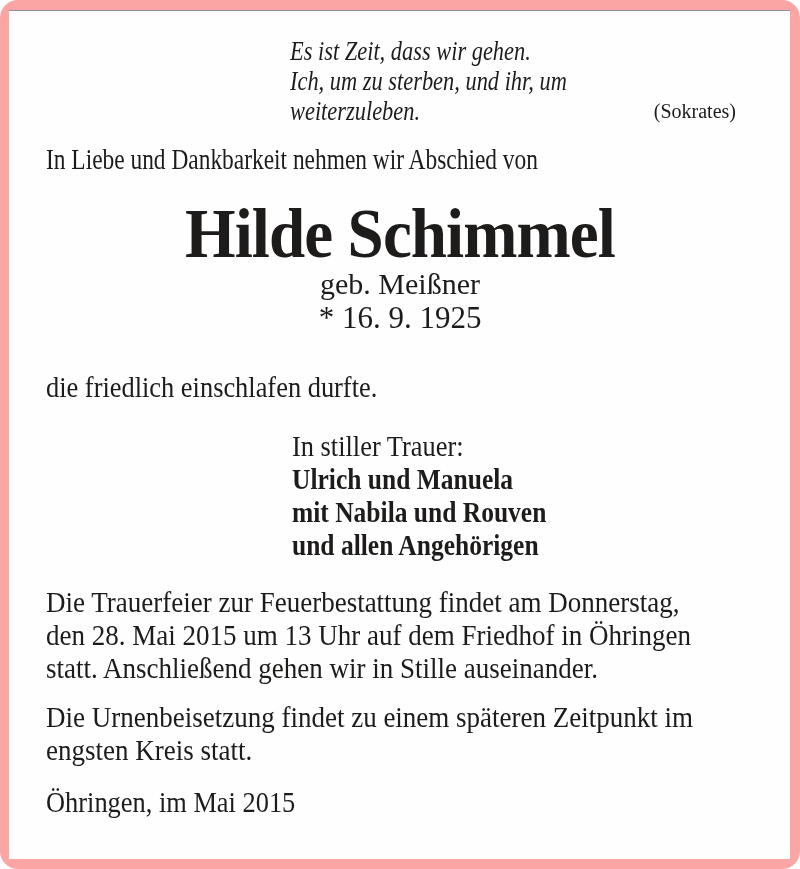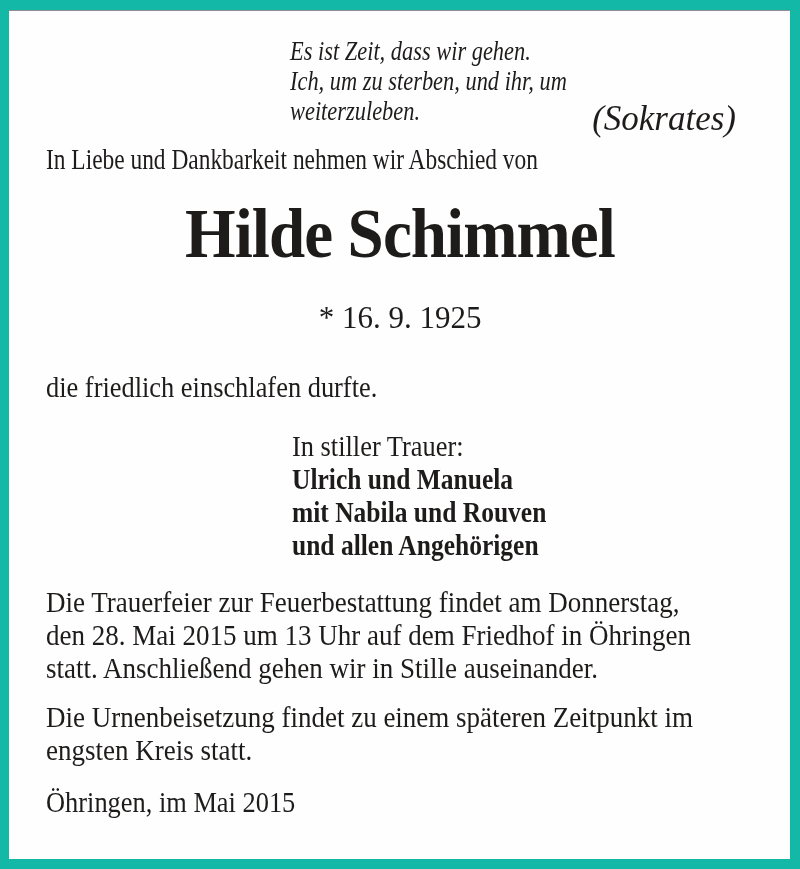--- a/index.html
+++ b/index.html
@@ -35,24 +35,23 @@
     top: 36px;
     font-style: italic;
     font-size: 28px;
     line-height: 30px;
     white-space: pre-line;
     transform: scaleX(0.80);
     transform-origin: 0 0;
   }
   .quote-attr {
     left: 290px;
-    top: 104px;
+    top: 96px;
     width: 468px;
-    font-style: italic;
-    font-size: 35px;
+    font-size: 20px;
     line-height: 30px;
     text-align: right;
     padding-right: 22px;
     box-sizing: border-box;
   }
   
   .intro {
     left: 46px;
     top: 142px;
     font-size: 30px;
@@ -141,32 +140,33 @@
     top: 785px;
     font-size: 30px;
     line-height: 34px;
     transform: scaleX(0.88);
     transform-origin: 0 0;
   }
 </style>
 </head>
 <body>
 
-<div class="frame" style="background: #14b8a6; color: rgb(30, 28, 27);">
+<div class="frame" style="background: #fca5a5; color: rgb(30, 28, 27); border-radius: 18px;">
   <div class="paper" style="background: rgb(254, 254, 254);"></div>
 
   <div class="abs quote-lines"><span>Es ist Zeit, dass wir gehen.</span><span>
 </span><span>Ich, um zu sterben, und ihr, um weiterzuleben.</span></div>
 
   <div class="abs quote-attr">(Sokrates)</div>
 
   <div class="abs intro">In Liebe und Dankbarkeit nehmen wir Abschied von</div>
 
   <div class="abs name">Hilde Schimmel</div>
 
+  <div class="abs maiden">geb. Meißner</div>
 
   <div class="abs dates">
     <span>* 16. 9. 1925</span>
   </div>
 
   <div class="abs closing">die friedlich einschlafen durfte.</div>
 
   <div class="abs stiller">In stiller Trauer:</div>
 
   <div class="abs mourners">Ulrich und Manuela

